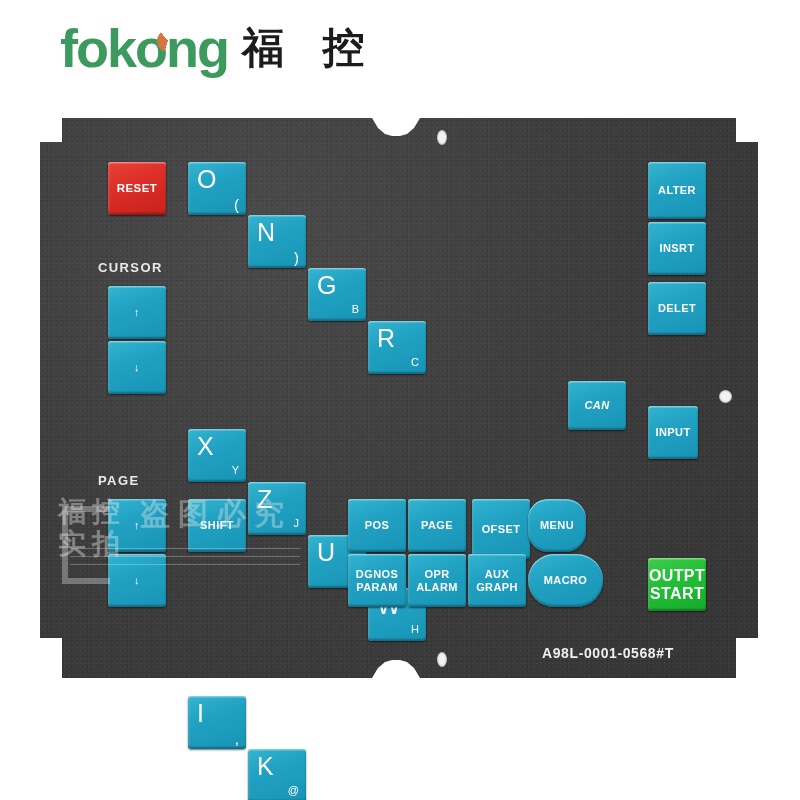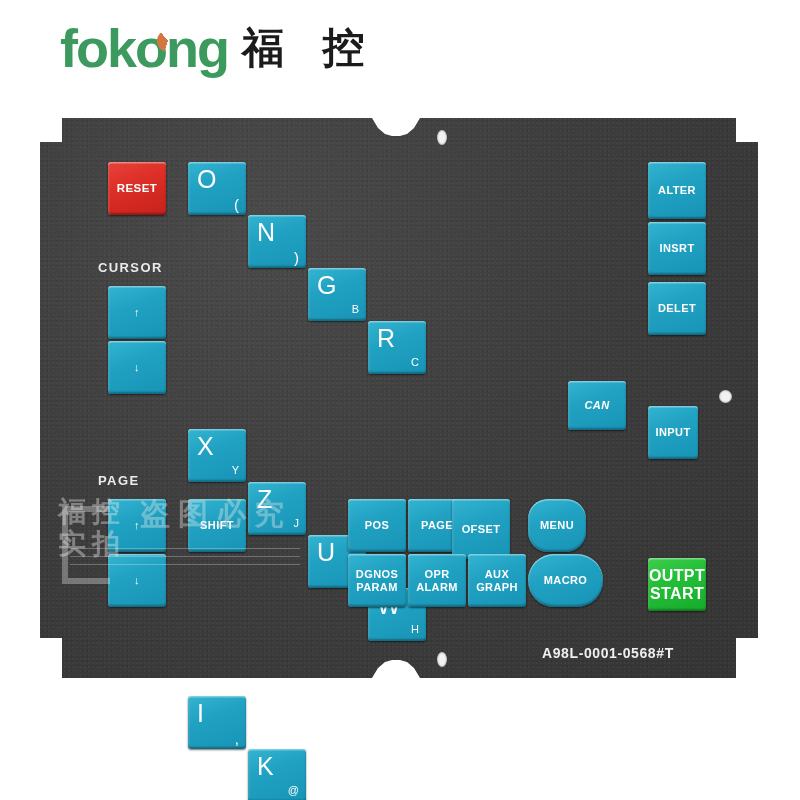--- a/index.html
+++ b/index.html
@@ -202,21 +202,21 @@
     </span>
   </div>
 
   <div id="fn-grid">
       <div class="key blue" style="left: 308px; top: 381px; width: 58px; height: 53px;">
         <span class="lbl"><span>POS</span></span>
       </div>
       <div class="key blue" style="left: 368px; top: 381px; width: 58px; height: 53px;">
         <span class="lbl"><span>PAGE</span></span>
       </div>
-      <div class="key blue" style="left: 412px; top: 381px; width: 58px; height: 60px;">
+      <div class="key blue" style="left: 432px; top: 381px; width: 58px; height: 60px;">
         <span class="lbl"><span>OFSET</span></span>
       </div>
       <div class="key blue" style="left: 488px; top: 381px; width: 58px; height: 53px; border-radius: 20px;">
         <span class="lbl"><span>MENU</span></span>
       </div>
       <div class="key blue" style="left: 308px; top: 436px; width: 58px; height: 53px;">
         <span class="lbl"><span>DGNOS</span><br><span>PARAM</span></span>
       </div>
       <div class="key blue" style="left: 368px; top: 436px; width: 58px; height: 53px;">
         <span class="lbl"><span>OPR</span><br><span>ALARM</span></span>

